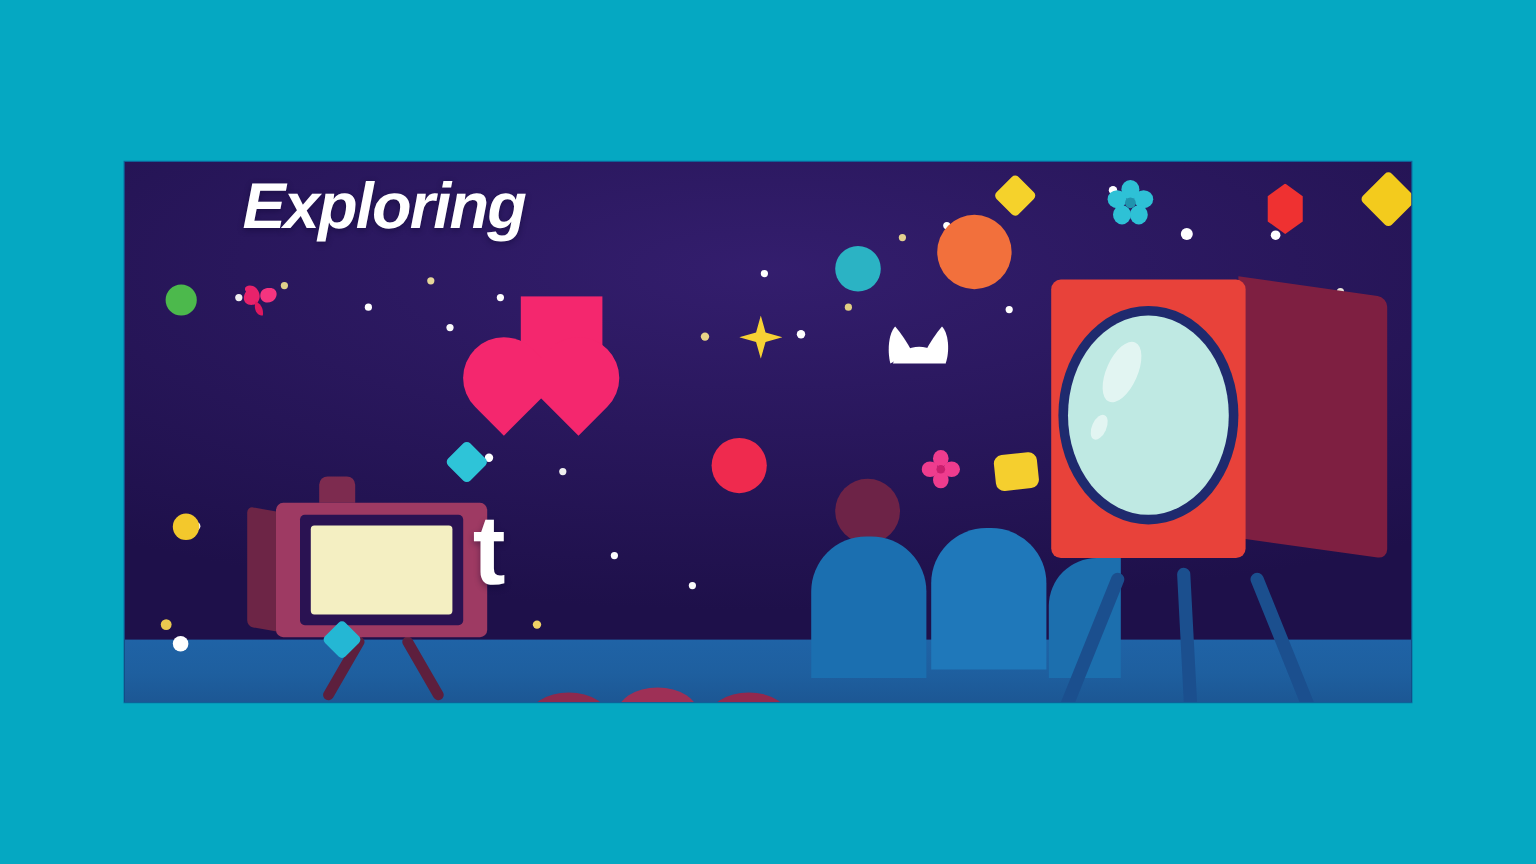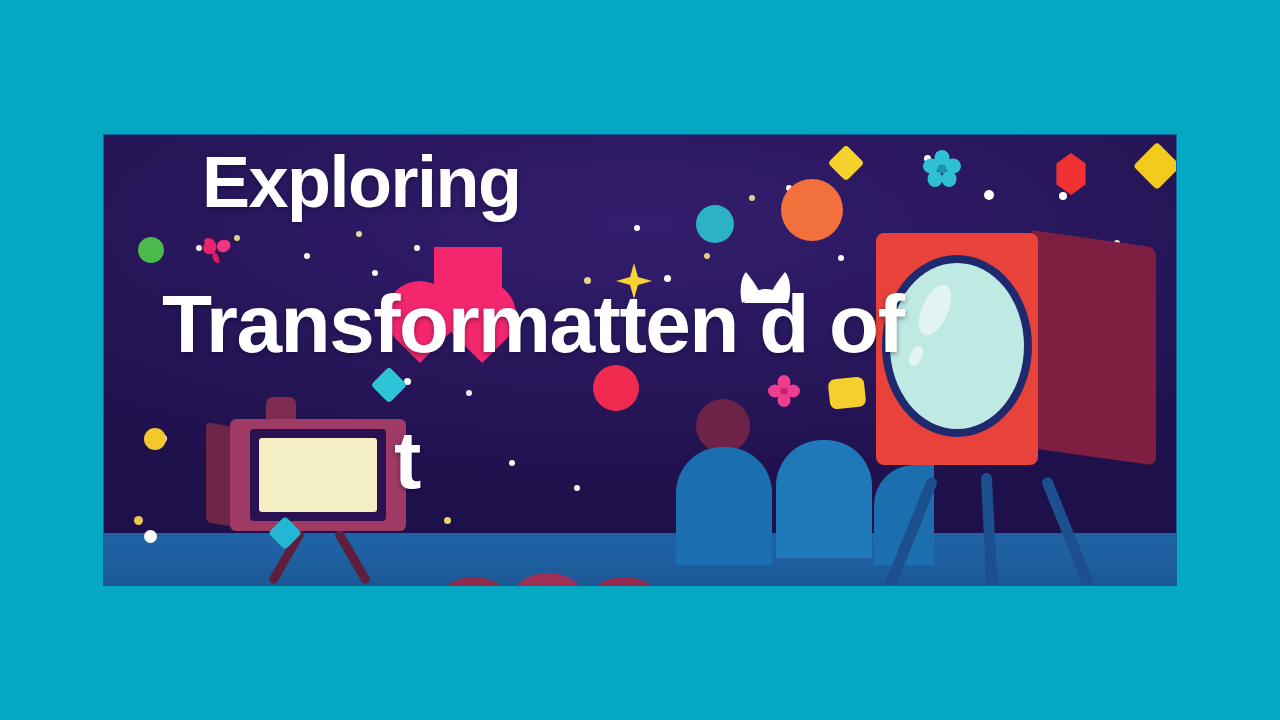--- a/index.html
+++ b/index.html
@@ -179,21 +179,21 @@
   }
   .hl-line {
     position: absolute;
     color: #ffffff;
     font-family: "Liberation Sans", sans-serif;
     font-weight: 700;
     letter-spacing: -1.5px;
     white-space: nowrap;
     text-shadow: 0 2px 5px rgba(10,5,40,0.42);
   }
-  #hl1 { left: 98px;  top: 6px;   font-size: 72px; }
+  #hl1 { left: 98px;  top: 6px;   font-size: 54px; font-style: italic; }
   #hl2 { left: 58px;  top: 142px; font-size: 82px; }
   #hl3 { left: 290px; top: 278px; font-size: 82px; }
 </style>
 </head>
 <body>
 
 <div id="stage">
 
   <div id="panel">
     <div class="bg-grad"></div>
@@ -315,18 +315,17 @@
     <div class="lyr" style="left:632px; top:134px; width:60px; height:36px;">
       <svg viewBox="0 0 60 36" width="60" height="36">
         <path d="M6 34 C3 22 5 8 10 3 C15 9 20 16 24 24 Z" fill="#ffffff"></path>
         <path d="M52 34 C56 22 54 8 49 3 C44 9 39 16 35 24 Z" fill="#ffffff"></path>
         <path d="M8 34 C12 24 22 20 30 20 C38 20 48 24 52 34 Z" fill="#ffffff"></path>
       </svg>
     </div>
 
     <div id="headline">
       <div id="hl1" class="hl-line">Exploring</div>
-      <div id="hl2" class="hl-line">Transformatten d of</div>
       <div id="hl3" class="hl-line">t</div>
     </div>
 
   </div>
 </div>
 
 </body></html>

